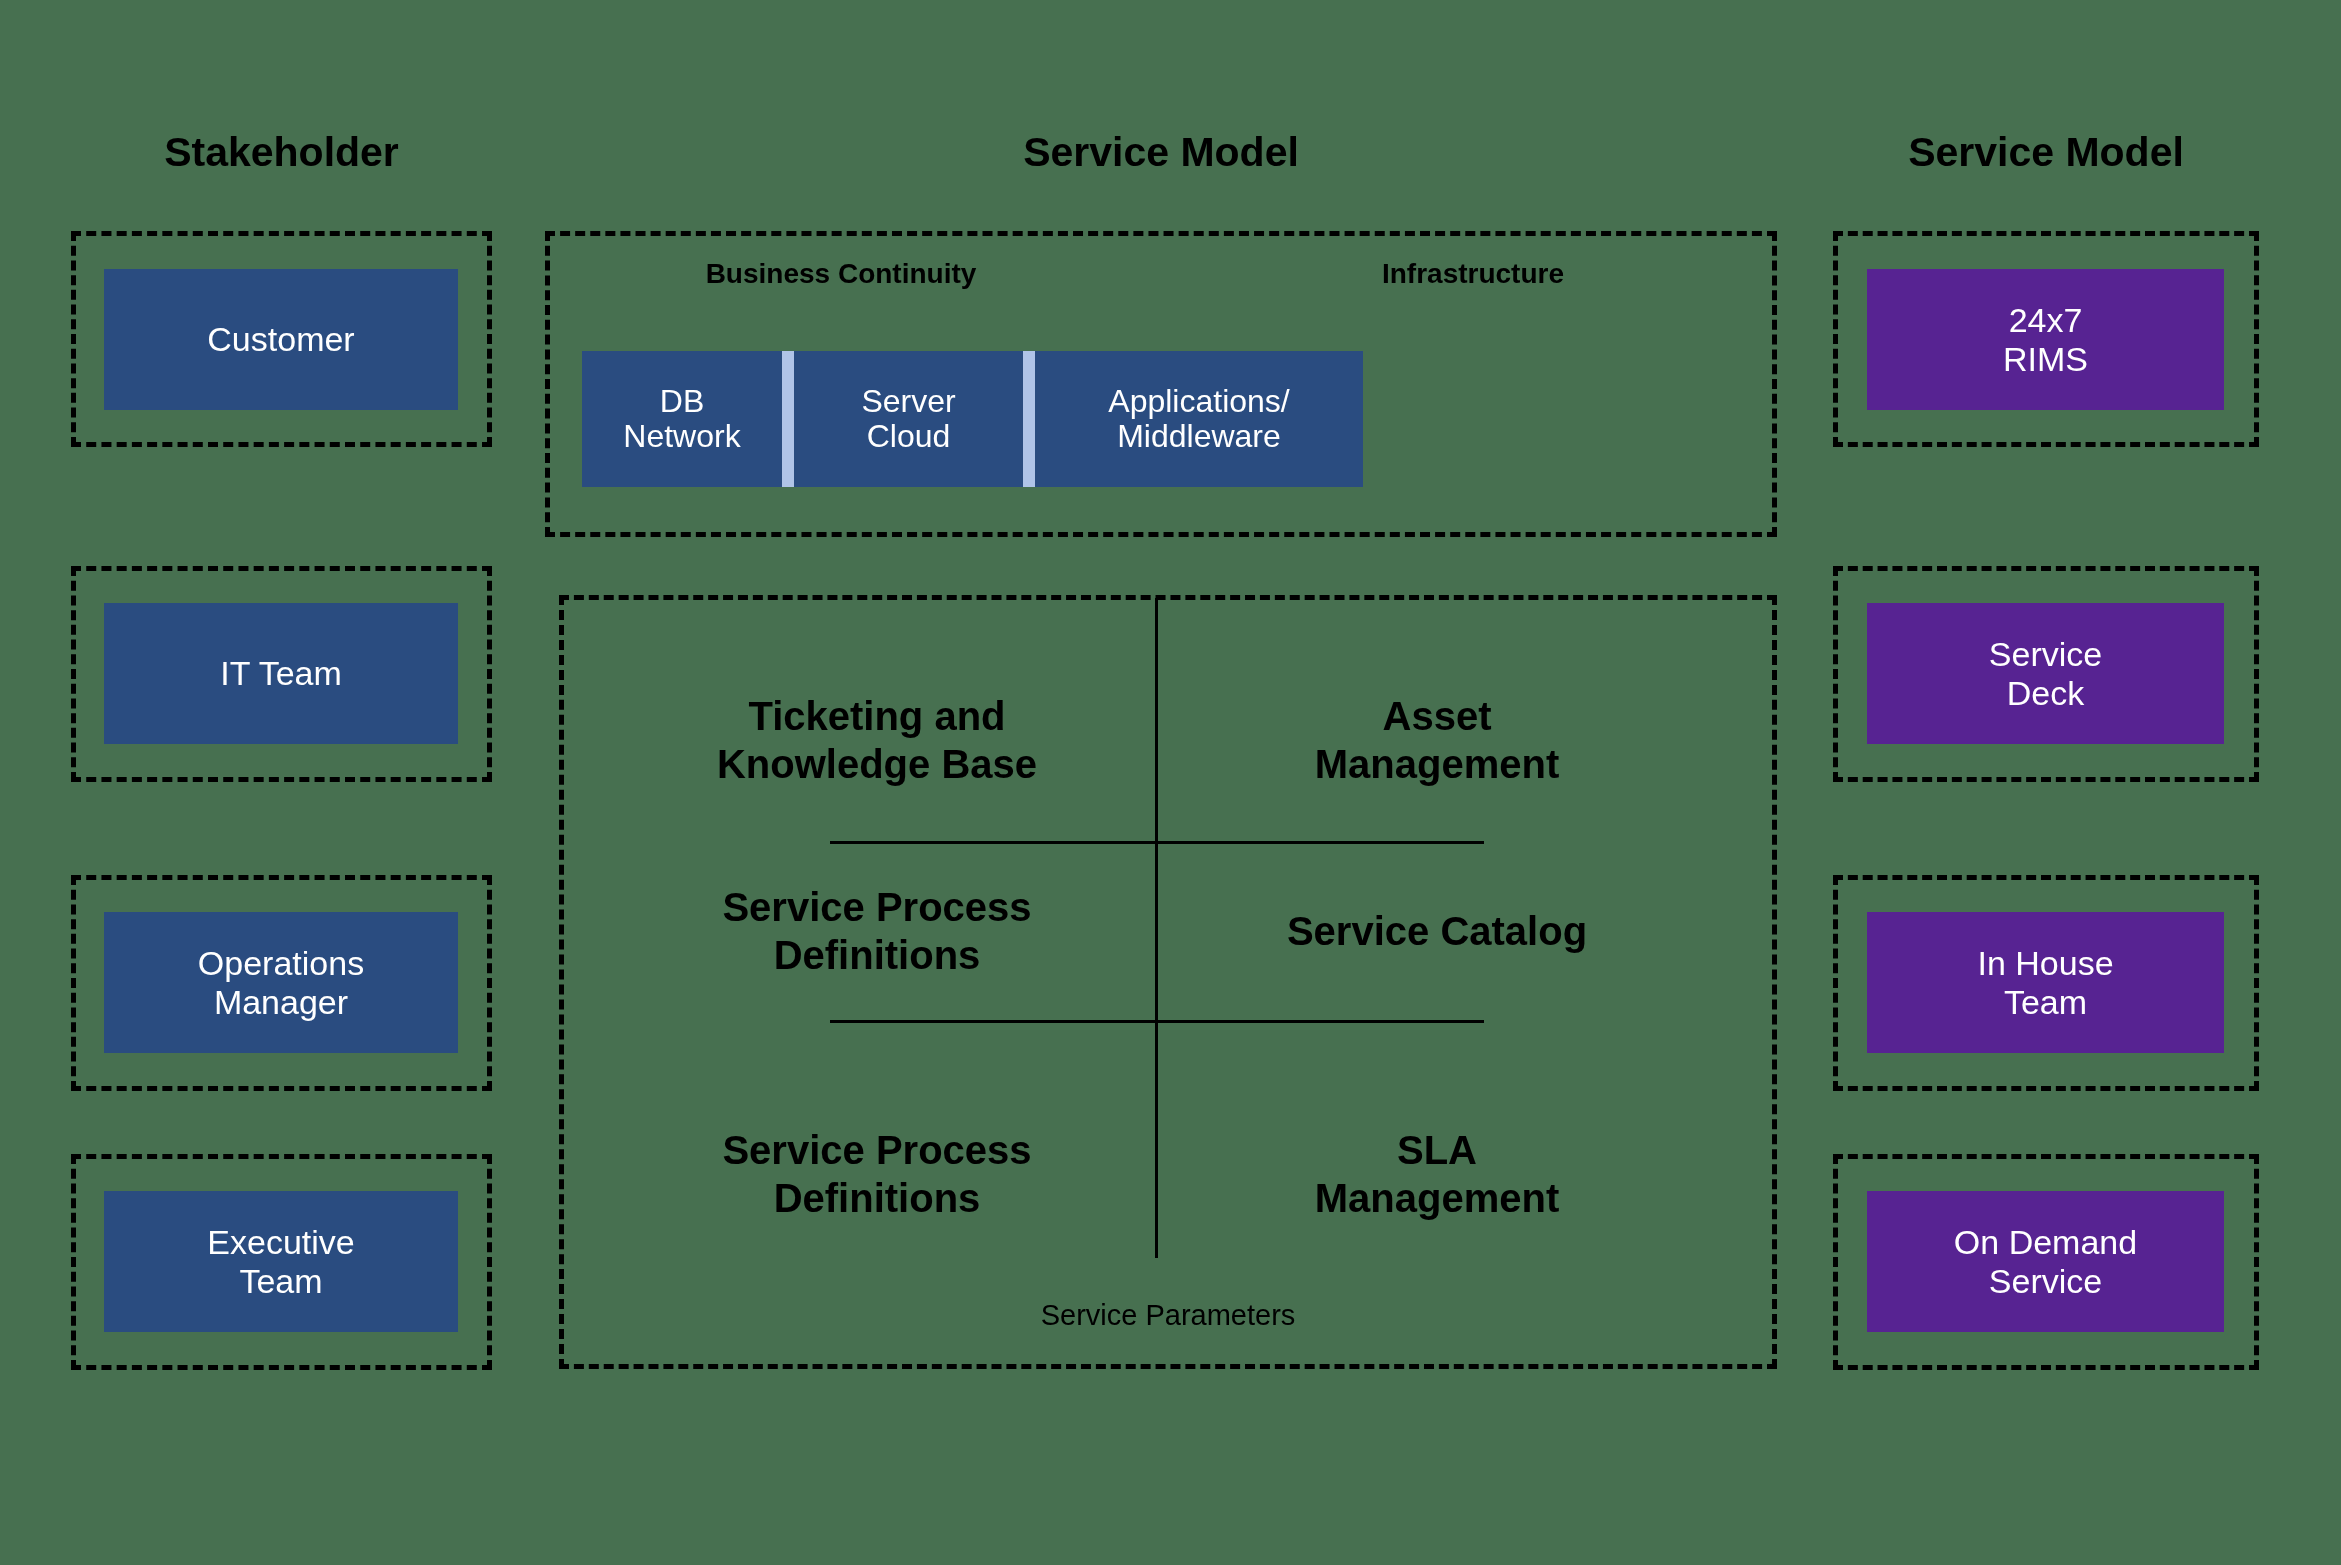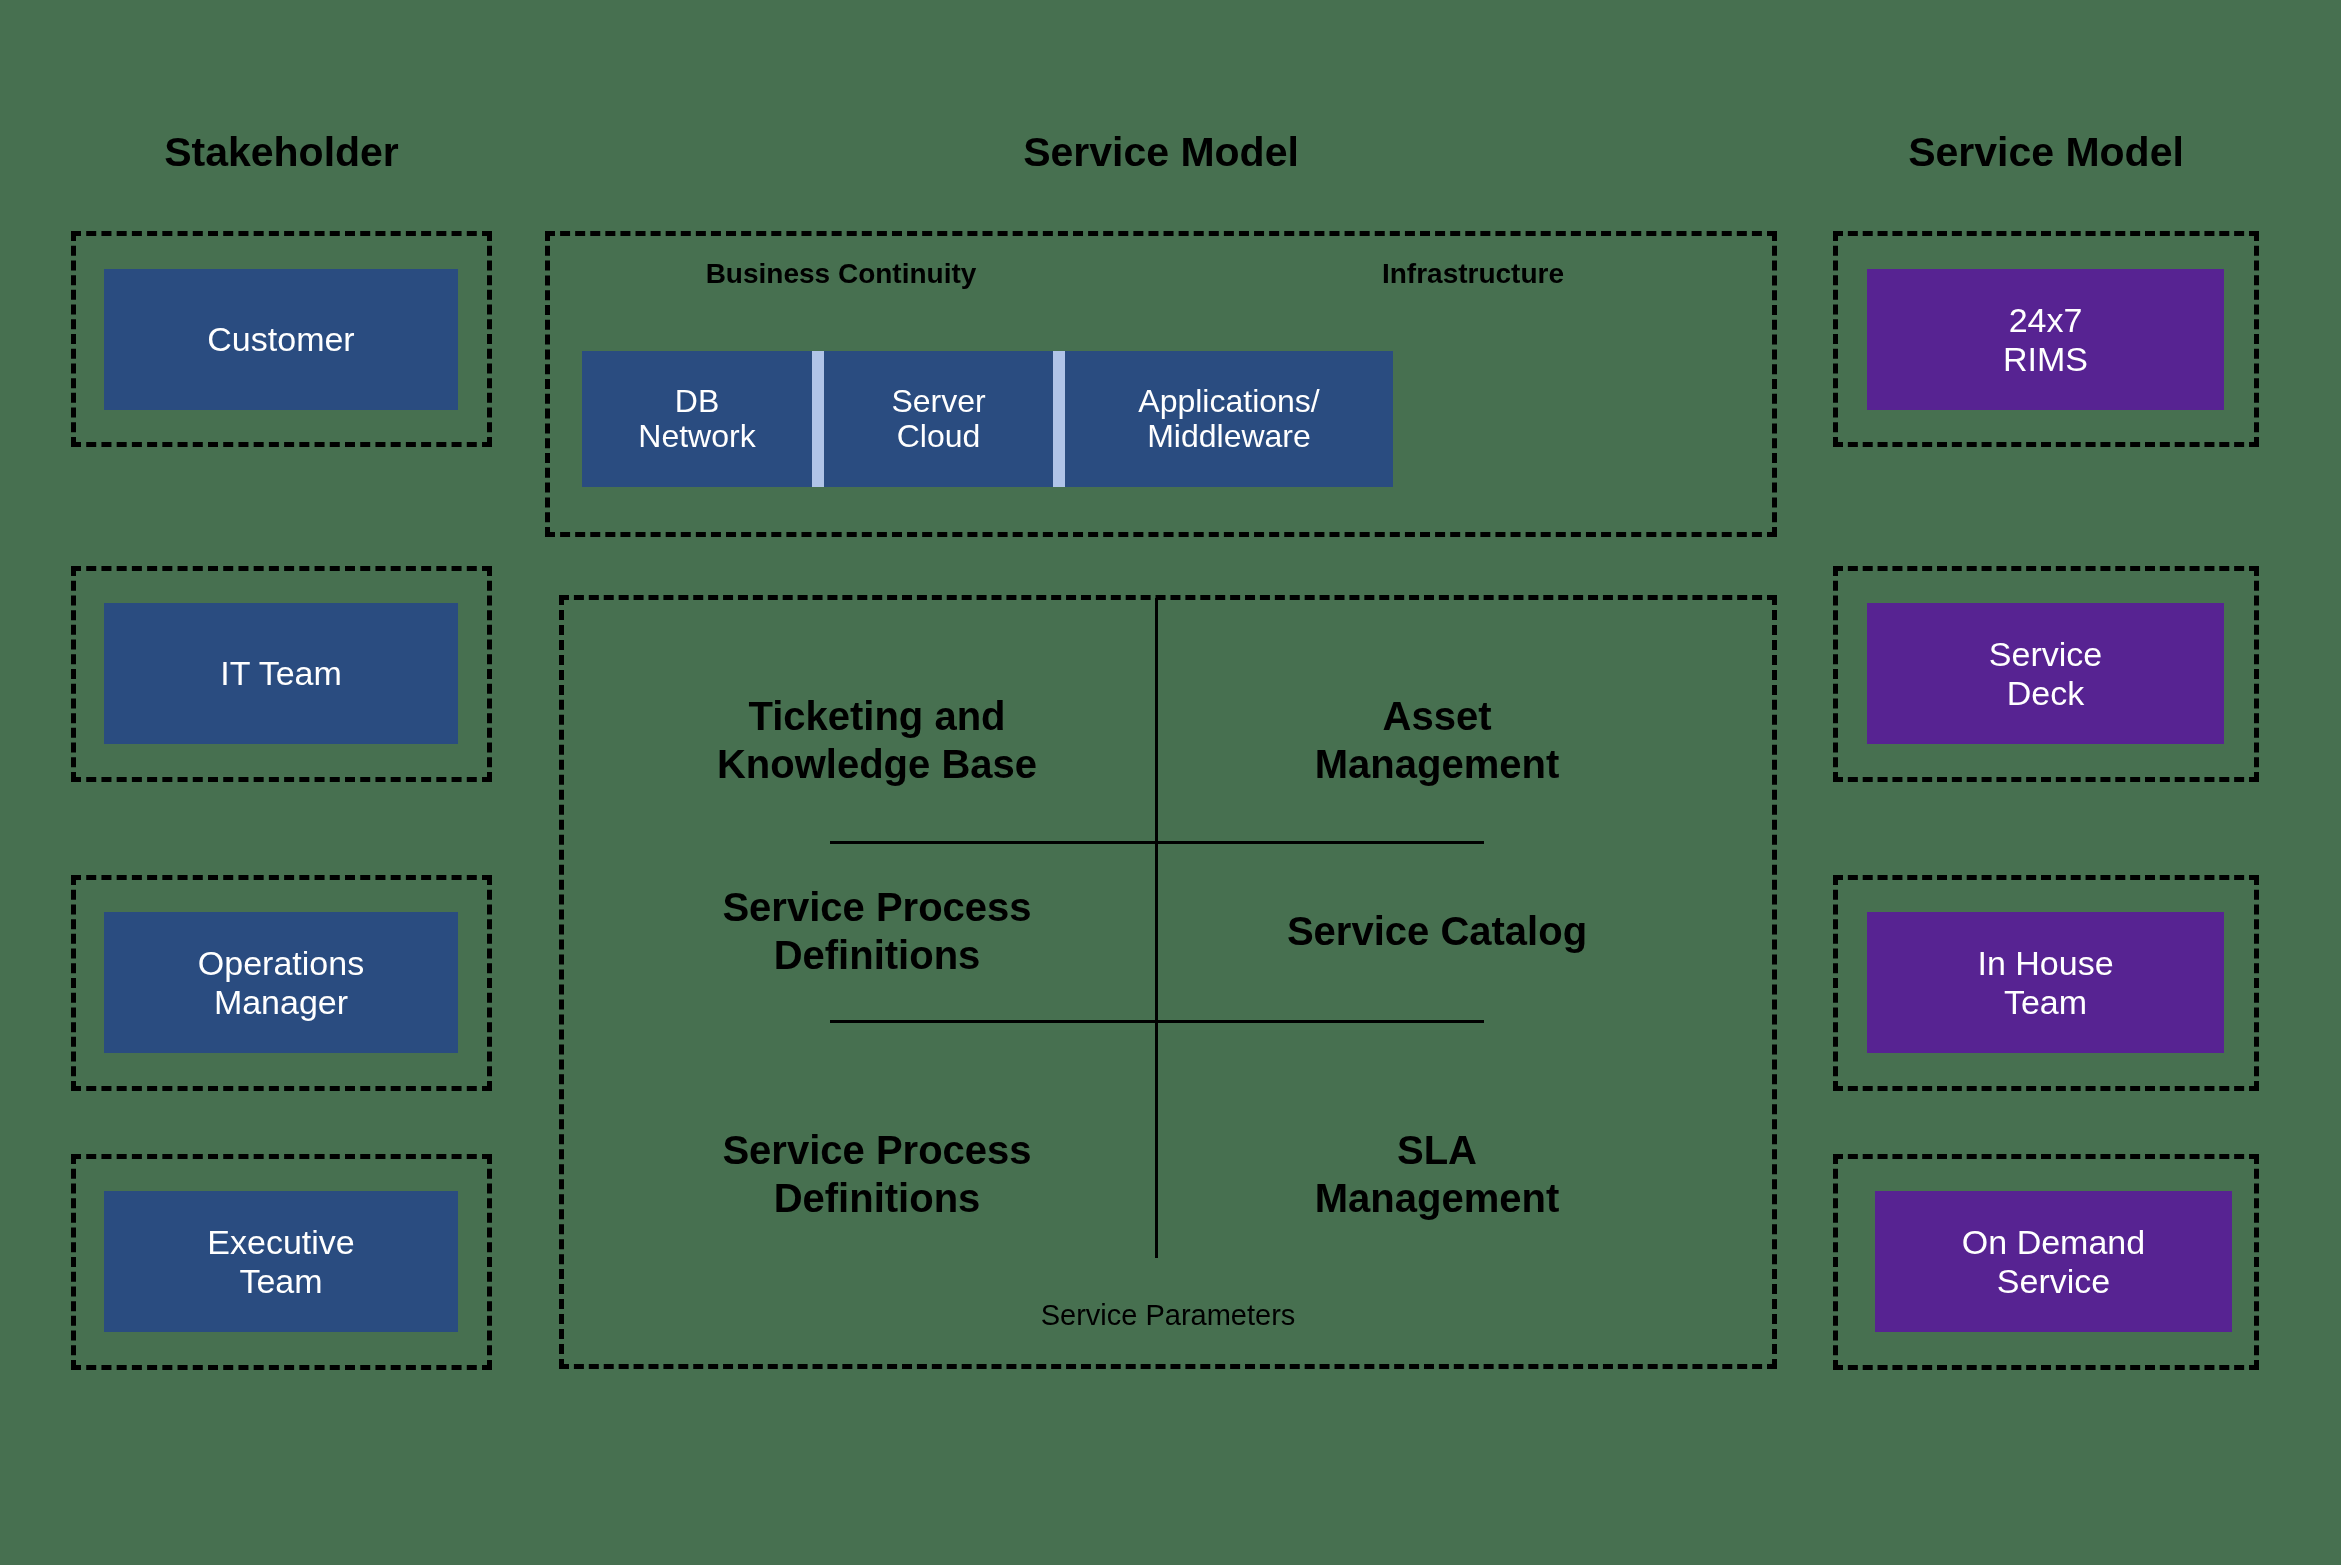--- a/index.html
+++ b/index.html
@@ -111,21 +111,21 @@
       <span>Executive</span><br><span>Team</span>
     </span>
   </div>
 
   <div class="dashed" style="left:545px;top:231px;width:1232px;height:306px;"></div>
 
   <div class="subhead" style="left:603px;top:260px;width:476px;">Business Continuity</div>
   <div class="subhead" style="left:1235px;top:260px;width:476px;">Infrastructure</div>
 
   <div class="svcbar" style="left:582px;top:351px;width:1026px;height:136px;">
-    <div class="seg dark" style="width:230px;">
+    <div class="seg dark" style="width:200px;">
       <span>
         <span>DB</span><br><span>Network</span>
       </span>
     </div>
     <div class="divider" style="width:12px;"></div>
     <div class="seg dark" style="width:229px;">
       <span>
         <span>Server</span><br><span>Cloud</span>
       </span>
     </div>
@@ -193,20 +193,20 @@
   </div>
 
   <div class="dashed" style="left:1833px;top:875px;width:426px;height:216px;"></div>
   <div class="chip purple" style="left:1867px;top:912px;width:357px;height:141px;">
     <span>
       <span>In House</span><br><span>Team</span>
     </span>
   </div>
 
   <div class="dashed" style="left:1833px;top:1154px;width:426px;height:216px;"></div>
-  <div class="chip purple" style="left:1867px;top:1191px;width:357px;height:141px;margin-left:8px;">
+  <div class="chip purple" style="left:1867px;top:1191px;width:357px;height:141px;">
     <span>
       <span>On Demand</span><br><span>Service</span>
     </span>
   </div>
 
 </div>
 
 
 </body></html>

